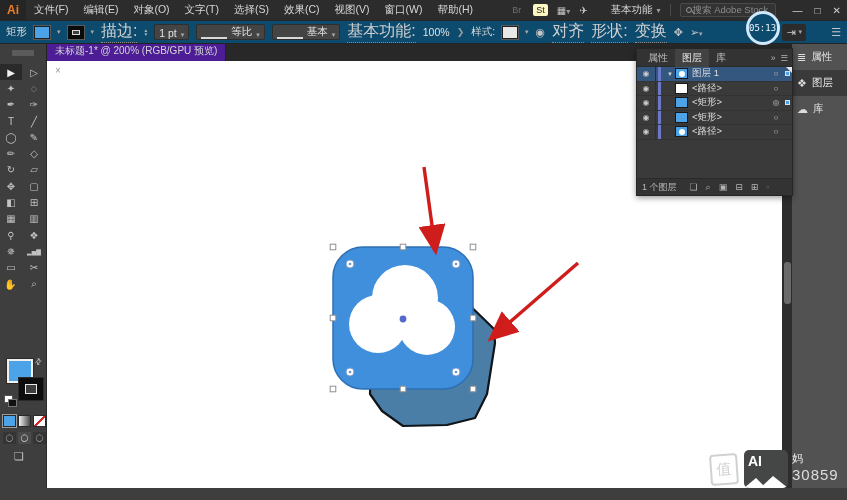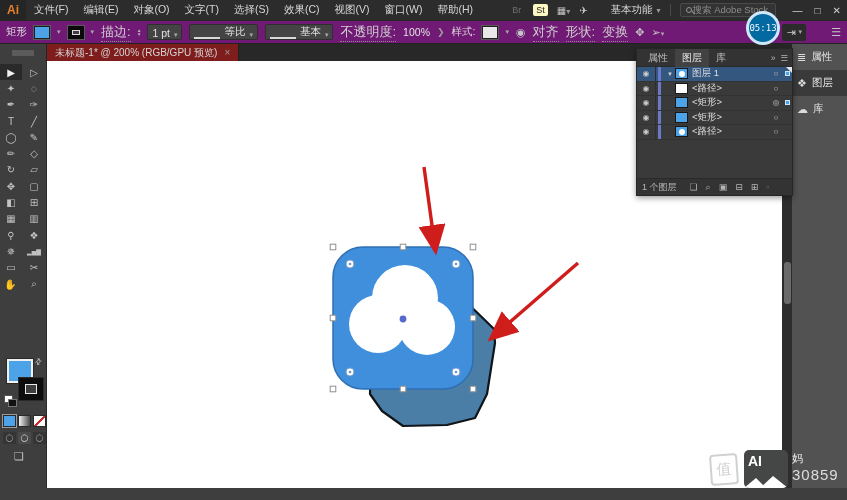--- a/index.html
+++ b/index.html
@@ -19,40 +19,40 @@
   .mb-icon { color:#c9c9c9; font-size:10px; }
   .chev { color:#9a9a9a; font-size:8px; }
   .workspace { display:flex; align-items:center; gap:4px; margin-left:14px; font-size:10.5px; color:#d6d6d6; }
   .mb-sep { width:1px; height:12px; background:#4a4a4a; }
   .searchbox { display:flex; align-items:center; gap:1px; width:96px; height:14px; padding:0 5px; border:1px solid #4a4a4a; border-radius:2px; background:#333; color:#8d8d8d; font-size:9.5px; overflow:hidden; white-space:nowrap; }
   .mag { position:relative; width:6px; height:6px; border:1.4px solid #969696; border-radius:50%; flex:0 0 auto; }
   .mag::after { content:""; position:absolute; left:4px; top:4px; width:4px; height:1.4px; background:#969696; transform:rotate(45deg); }
   .winctl { display:flex; align-items:center; gap:12px; margin-left:8px; color:#cfcfcf; font-size:10px; }
 
   
-  .controlbar { position:absolute; left:0; top:20px; width:847px; height:24px; background:#701a75; border-top:1px solid #272727; border-bottom:1px solid #232323; display:flex; align-items:center; gap:7px; padding:0 6px; z-index:9; }
+  .controlbar { position:absolute; left:0; top:20px; width:847px; height:24px; background:#0c4a6e; border-top:1px solid #272727; border-bottom:1px solid #232323; display:flex; align-items:center; gap:7px; padding:0 6px; z-index:9; }
   .cb-label { color:#d8d8d8; font-size:10.5px; white-space:nowrap; }
-  .cb-link { color:#cfcfcf; font-size:13px; border-bottom:1px dotted #8a8a8a; white-space:nowrap; }
+  .cb-link { color:#cfcfcf; font-size:16px; border-bottom:1px dotted #8a8a8a; white-space:nowrap; }
   .swatch { width:16px; height:13px; border:1px solid #1f1f1f; box-shadow:0 0 0 1px #5a5a5a; }
   .sw-stroke { background:#3f3f3f; border:4px solid #0a0a0a; box-shadow:0 0 0 1px #5a5a5a, inset 0 0 0 1px #dcdcdc; }
   .cb-chev { color:#a8a8a8; font-size:7px; }
   .stepper { display:flex; flex-direction:column; line-height:4px; font-size:5.5px; color:#b5b5b5; }
   .cb-field { display:flex; align-items:flex-end; gap:4px; height:16px; padding:0 4px; background:#444; border:1px solid #2e2e2e; border-radius:2px; }
   .stroke-line { width:26px; height:2px; background:#d8d8d8; }
   .cb-val { font-size:10.5px; color:#e2e2e2; }
   .cb-icon { color:#c6c6c6; font-size:11px; }
   .cb-overflow { color:#9a9a9a; font-size:9px; }
-  .timer-badge { position:absolute; left:746px; top:11px; width:34px; height:34px; border-radius:50%; background:#0369a1; border:3px solid #cfe8fb; z-index:40; display:flex; align-items:center; justify-content:center; color:#eef7ff; font-size:9px; font-family:"DejaVu Sans Mono",monospace; }
+  .timer-badge { position:absolute; left:746px; top:11px; width:34px; height:34px; border-radius:50%; background:#0c4a6e; border:3px solid #cfe8fb; z-index:40; display:flex; align-items:center; justify-content:flex-start; color:#eef7ff; font-size:9px; font-family:"DejaVu Sans Mono",monospace; }
   .panel-toggle { display:flex; align-items:center; gap:3px; background:#2b2b2b; border-radius:2px; padding:2px 4px; }
 
   
   .tabstrip { position:absolute; left:0; top:44px; width:792px; height:17px; background:#282828; display:flex; z-index:5; }
   .toolbar-cap { width:47px; height:17px; background:#3e3e3e; border-right:1px solid #232323; display:flex; align-items:center; justify-content:center; }
   .cap-grip { width:22px; height:6px; background:#5b5b5b; border-radius:1px; }
-  .doctab { display:flex; align-items:center; gap:7px; height:17px; padding:0 8px; background:#7f1d1d; border-right:1px solid #202020; }
+  .doctab { display:flex; gap:7px; height:17px; padding:0 8px; background:#4c1d95; border-right:1px solid #202020;flex-direction:column; }
   .doctab-title { font-size:10px; color:#d4d4d4; white-space:nowrap; }
   .doctab-close { font-size:10px; color:#9b9b9b; }
 
   
   .toolbar { position:absolute; left:0; top:61px; width:47px; height:427px; background:#3e3e3e; border-right:1px solid #2a2a2a; z-index:6; }
   .tools { display:grid; grid-template-columns:23px 23px; justify-content:center; padding-top:3px; }
   .tool { width:22px; height:16.3px; display:flex; align-items:center; justify-content:center; color:#c2c2c2; font-size:10px; cursor:default; }
   .tool.active { background:#2a2a2a; color:#f0f0f0; }
   .tool .tiny { font-size:6px; letter-spacing:0; }
   .fillstroke { position:absolute; left:0; top:296px; width:47px; height:56px; }
@@ -182,21 +182,21 @@
     <span class="cb-field">
       <span class="stroke-line"></span>
       <span class="cb-val">等比</span>
       <span class="cb-chev">▾</span>
     </span>
     <span class="cb-field">
       <span class="stroke-line"></span>
       <span class="cb-val">基本</span>
       <span class="cb-chev">▾</span>
     </span>
-    <span class="cb-link">不透明度:</span>
+    <span class="cb-link">基本功能:</span>
     <span class="cb-val">100%</span>
     <span class="cb-overflow">❯</span>
     <span class="cb-label">样式:</span>
     <span class="swatch" style="background:#e8e8e8;"></span>
     <span class="cb-chev">▾</span>
     <span class="cb-icon">◉</span>
     <span class="cb-link">对齐</span>
     <span class="cb-link">形状:</span>
     <span class="cb-link">变换</span>
     <span class="cb-icon">✥</span>

